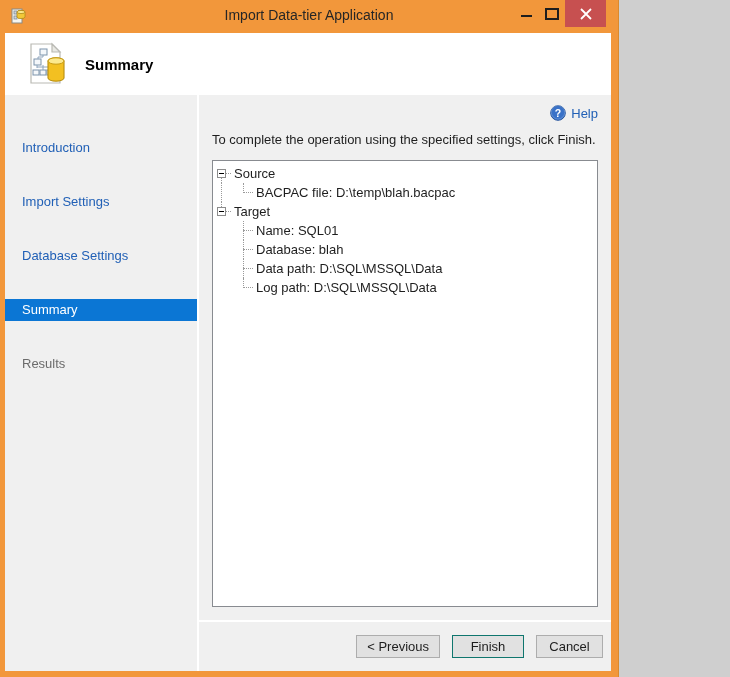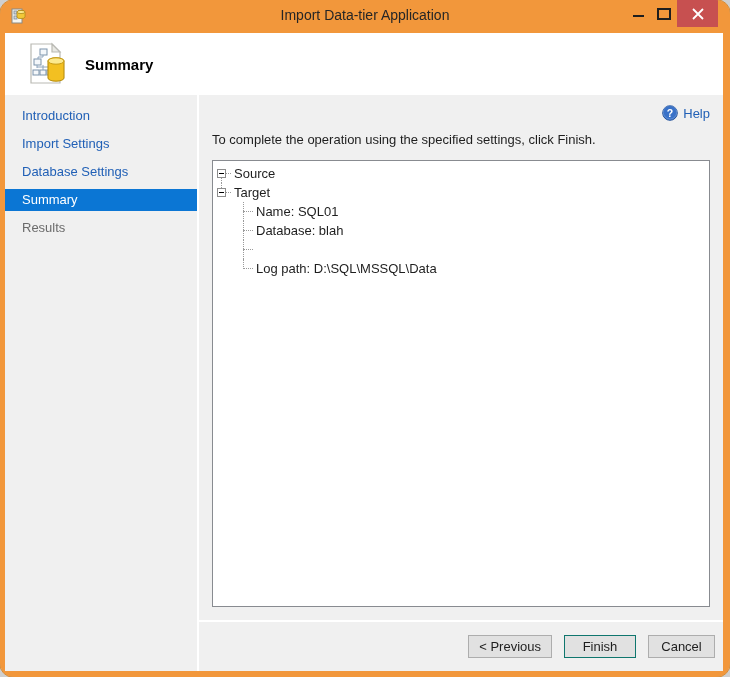--- a/index.html
+++ b/index.html
@@ -1,16 +1,16 @@
 <!DOCTYPE html>
 <html><head>
 <meta charset="utf-8">
 <style>
   html,body{margin:0;padding:0;background:#cfcfcf;font-family:"Liberation Sans","DejaVu Sans",sans-serif;}
-  .stage{width:730px;height:677px;position:relative;background:#F2973B;outline:1px solid #DA8A2E;overflow:hidden;border-radius:14px;}
+  .stage{width:618px;height:677px;position:relative;background:#F2973B;outline:1px solid #DA8A2E;overflow:hidden;}
 
   
   .titlebar{position:absolute;left:0;top:0;right:0;height:33px;display:flex;align-items:center;}
   .app-icon{margin-left:10px;width:18px;height:18px;flex:0 0 auto;}
   .win-title{position:absolute;left:0;right:0;top:0;height:33px;line-height:31px;text-align:center;
              font-size:14px;color:#262626;pointer-events:none;}
   .win-controls{position:absolute;right:12px;top:0;height:27px;display:flex;align-items:stretch;z-index:2;}
   .wc-btn{width:26px;border:none;background:transparent;display:flex;align-items:center;justify-content:center;padding:0;cursor:default;}
   .wc-min i{display:block;width:11px;height:0;border-bottom:2px solid #1e1e1e;margin-top:4px;}
   .wc-max i{display:block;width:10px;height:8px;border:2px solid #1e1e1e;background:transparent;box-sizing:content-box;}
@@ -21,21 +21,21 @@
   .frame{position:absolute;left:5px;top:33px;right:7px;bottom:6px;background:#F0F0F0;display:flex;flex-direction:column;justify-content:flex-end;}
 
   
   .hdr{height:62px;background:#ffffff;display:flex;align-items:center;flex:0 0 auto;}
   .hdr-icon{margin-left:18px;width:46px;height:46px;flex:0 0 auto;}
   .hdr-title{margin-left:16px;font-size:15px;font-weight:bold;color:#000;}
 
   
   .split{flex:1;display:flex;min-height:0;}
   .sidebar{width:194px;flex:0 0 auto;background:#F0F0F0;border-right:2px solid #ffffff;padding-top:10px;box-sizing:border-box;}
-  .side-item{height:22px;line-height:22px;margin-bottom:6px;padding-left:17px;font-size:13px;color:#2160B6;cursor:pointer;}
+  .side-item{height:22px;line-height:22px;margin-bottom:6px;padding-left:17px;font-size:13px;color:#2160B6;cursor:pointer;margin-top:32px;}
   .side-item.selected{background:#0B76D4;color:#ffffff;cursor:default;}
   .side-item.disabled{color:#6B6B6B;cursor:default;}
 
   .content-col{flex:1;display:flex;flex-direction:column;min-width:0;background:#F0F0F0;}
   .content{flex:1;display:flex;flex-direction:column;padding:0 13px;min-height:0;}
 
   .help-row{margin-top:9px;display:flex;justify-content:flex-end;align-items:center;gap:5px;height:18px;flex:0 0 auto;}
   .help-row a{font-size:13px;color:#2160B6;text-decoration:none;cursor:pointer;}
   .help-badge{width:16px;height:16px;flex:0 0 auto;}
 
@@ -152,38 +152,45 @@
           <p class="desc">To complete the operation using the specified settings, click Finish.</p>
 
           <div class="tree-box">
               <div class="t-row">
                 <i class="rl bottom"></i>
                 <i class="t-box"></i>
                 <i class="p-stub"></i>
                 <span class="t-label parent">Source</span>
               </div>
               <div class="t-row">
+                <i class="rl full"></i>
+                <i class="cl half"></i>
+                <i class="c-stub"></i>
+                <span class="t-label child">BACPAC file: D:\temp\blah.bacpac</span>
+              </div>
+              <div class="t-row">
                 <i class="rl top"></i>
                 <i class="t-box"></i>
                 <i class="p-stub"></i>
                 <span class="t-label parent">Target</span>
               </div>
               <div class="t-row">
                 <i class="cl full"></i>
                 <i class="c-stub"></i>
                 <span class="t-label child">Name: SQL01</span>
               </div>
               <div class="t-row">
                 <i class="cl full"></i>
                 <i class="c-stub"></i>
                 <span class="t-label child">Database: blah</span>
               </div>
               <div class="t-row">
                 <i class="cl full"></i>
                 <i class="c-stub"></i>
+                <span class="t-label child">Data path: D:\SQL\MSSQL\Data</span>
               </div>
               <div class="t-row">
                 <i class="cl half"></i>
                 <i class="c-stub"></i>
                 <span class="t-label child">Log path: D:\SQL\MSSQL\Data</span>
               </div>
             </div>
         </div>
 
         <div class="footer">

